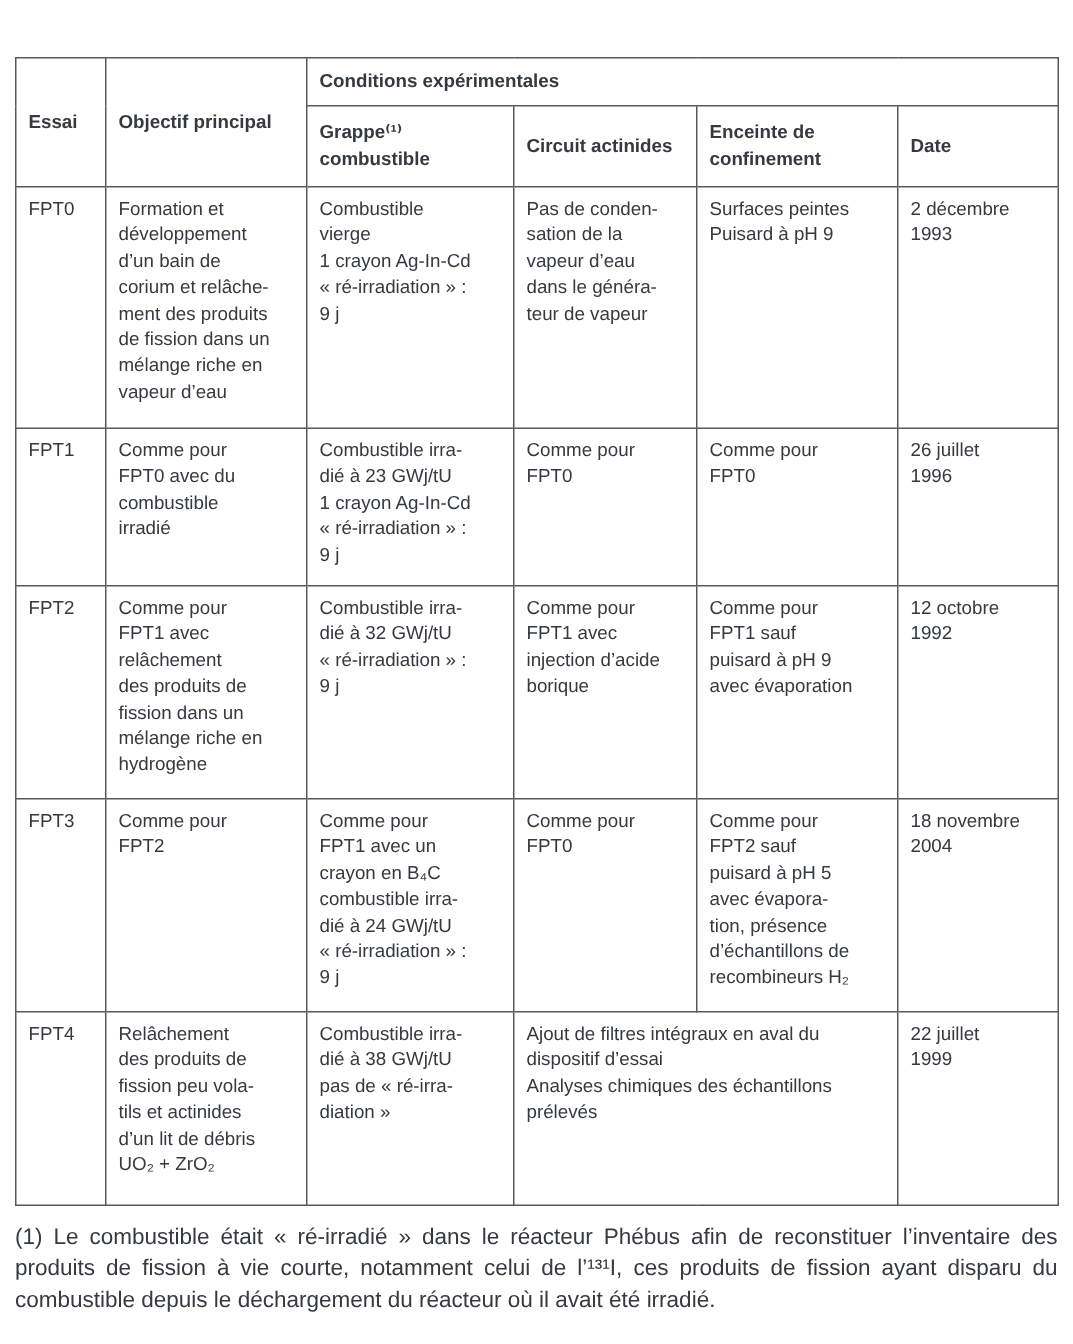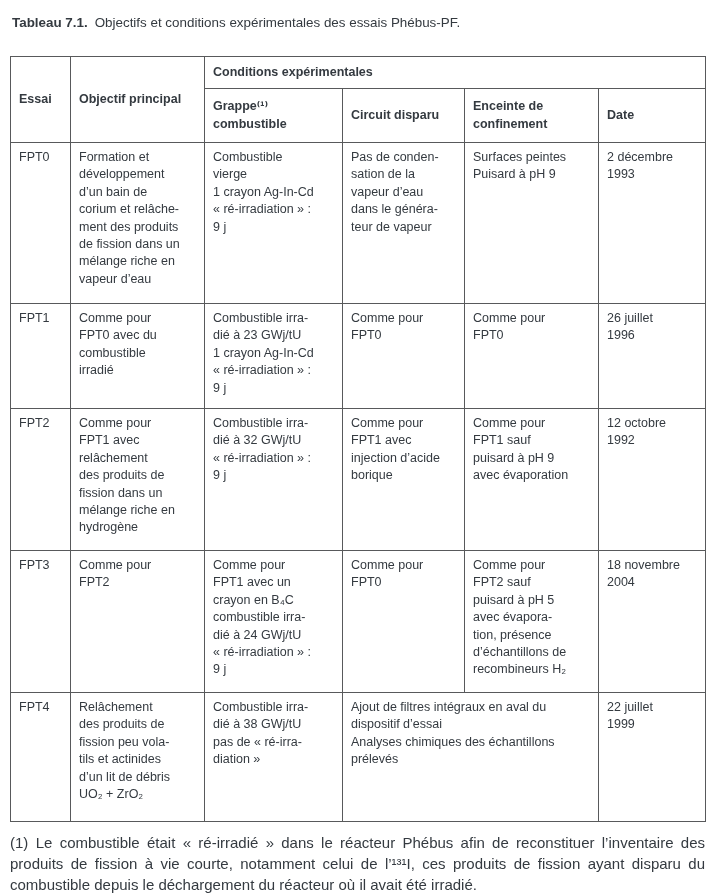--- a/index.html
+++ b/index.html
@@ -66,42 +66,41 @@
     font-size: 15px;
     line-height: 21px;
     text-align: justify;
   }
 </style>
 </head>
 <body>
 
 <div class="page">
 
-  <p class="caption"><span class="caption-label">Tableau 7.1.</span><span>Objectifs et conditions expérimentales des essais Phébus-PF.</span></p>
 
   <table class="exp-table">
     <colgroup>
       <col style="width:60px">
       <col style="width:134px">
       <col style="width:138px">
       <col style="width:122px">
       <col style="width:134px">
       <col style="width:107px">
     </colgroup>
 
     <tbody>
         <tr class="hrow-1">
       <th rowspan="2">Essai</th>
       <th rowspan="2">Objectif principal</th>
       <th colspan="4">Conditions expérimentales</th>
     </tr>
     <tr class="hrow-2">
       <th>Grappe⁽¹⁾
 combustible</th>
-      <th>Circuit disparu</th>
+      <th>Circuit actinides</th>
       <th>Enceinte de
 confinement</th>
       <th>Date</th>
     </tr>
 
     <tr class="row-fpt0">
       <td>FPT0</td>
       <td>Formation et
 développement
 d’un bain de

